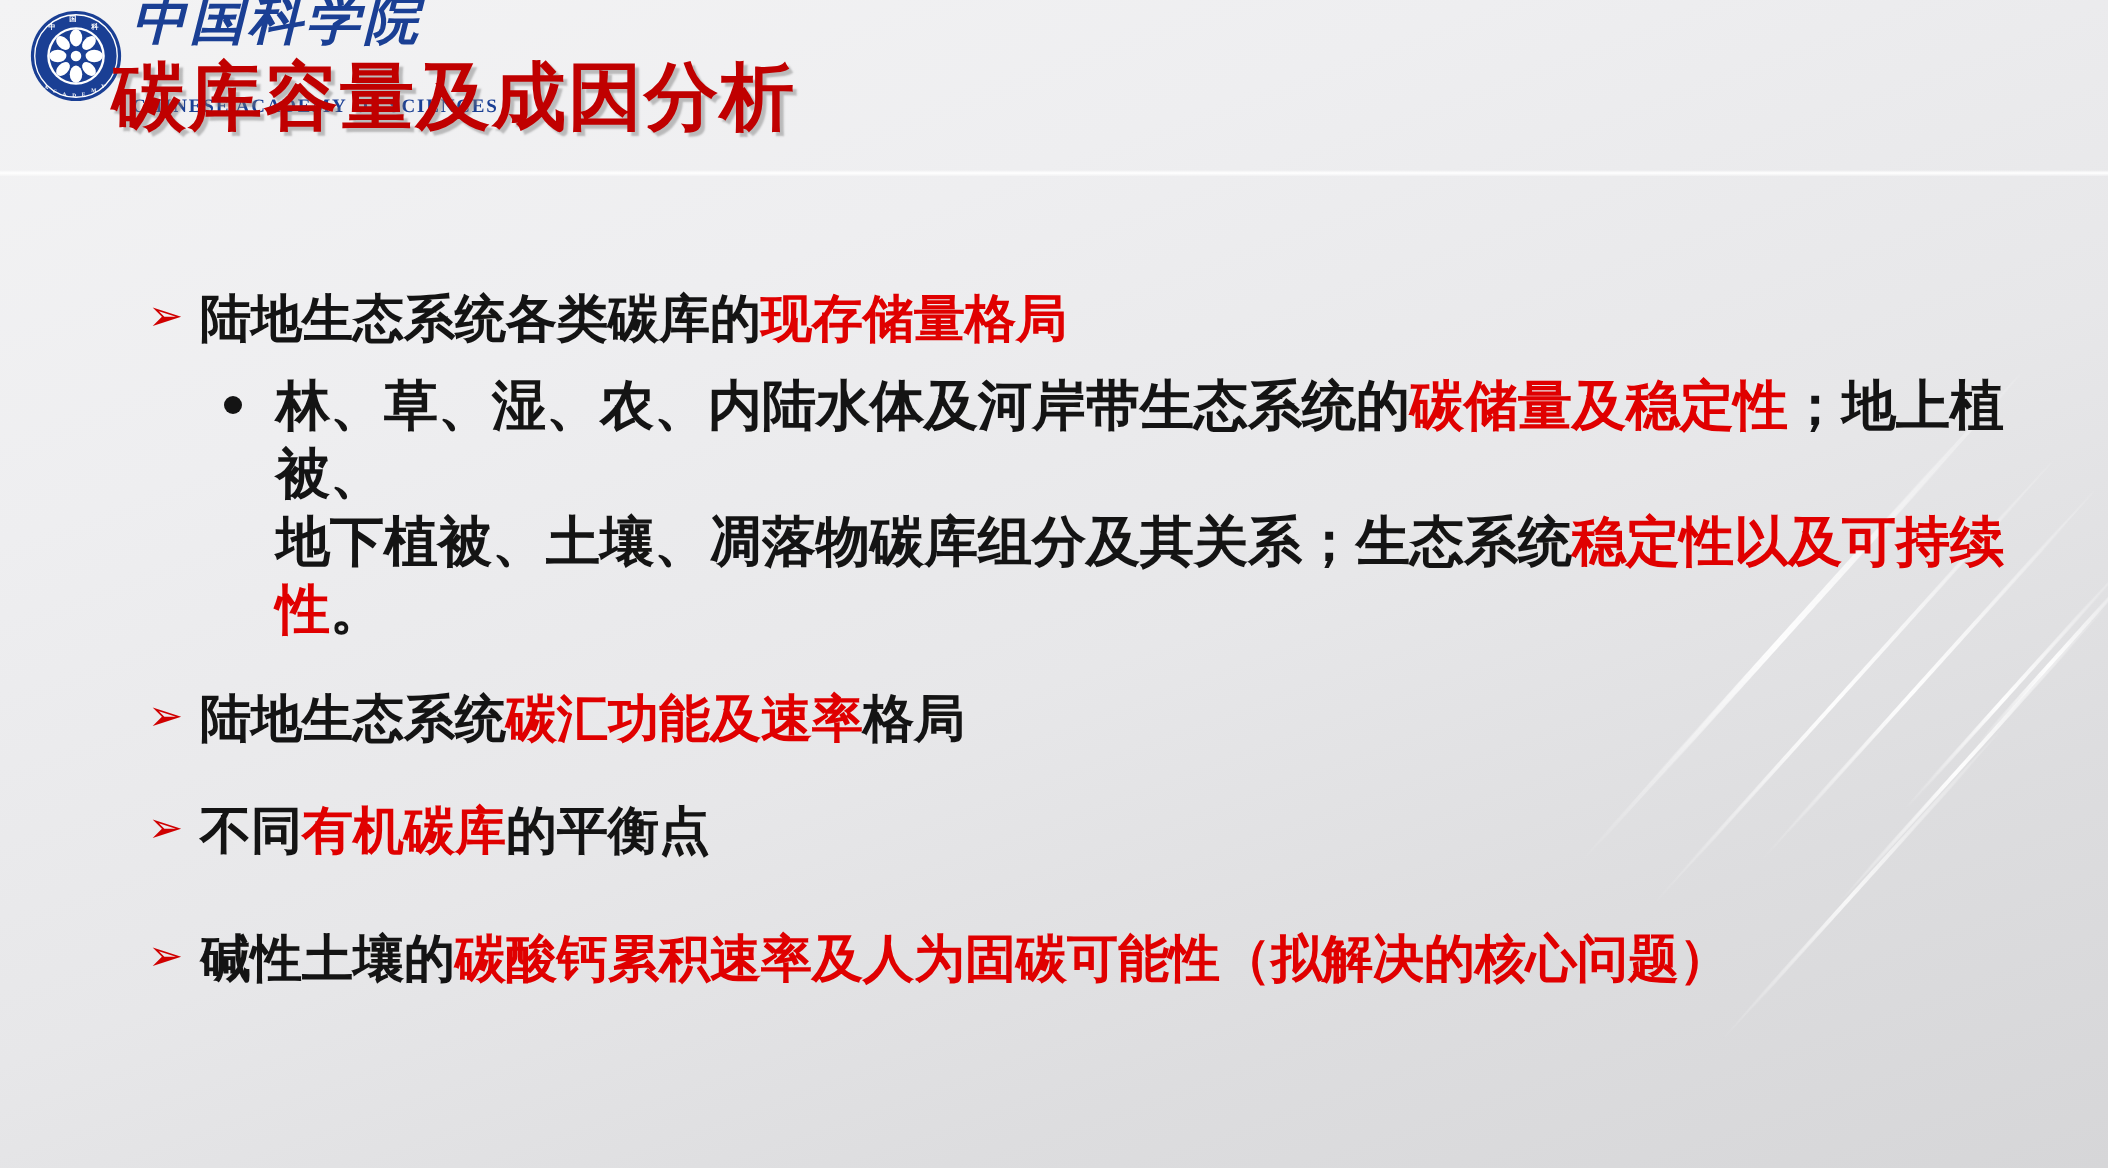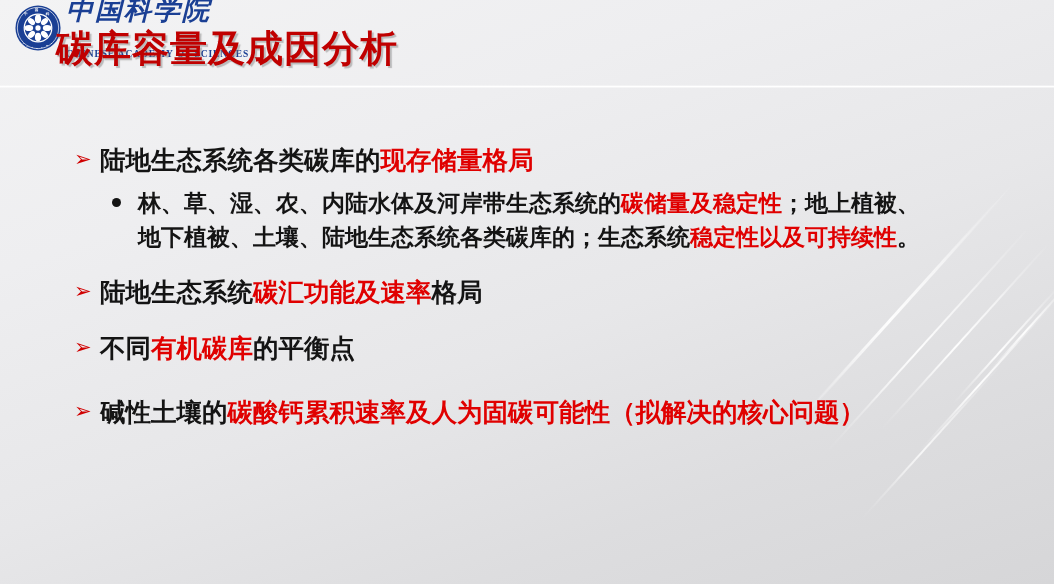--- a/index.html
+++ b/index.html
@@ -143,21 +143,21 @@
   }
   .lvl1 .lvl1-text { padding-left: 28px; }
 
   .lvl2 {
     position: relative;
     padding-left: 112px;
     margin-top: 6px;
     margin-bottom: 6px;
   }
   .lvl2-text {
-    font-size: 23px;
+    font-size: 27px;
     font-weight: 700;
     color: #141414;
     line-height: 34px;
     padding-left: 26px;
     max-width: 900px;
   }
   .dot-bullet {
     position: absolute;
     left: 112px;
     top: 12px;
@@ -234,21 +234,21 @@
   <div class="content">
     <div id="bullet-root">
         <div class="lvl1">
           <span class="arrow-bullet">➢</span>
           <div class="lvl1-text"><span class="blk">陆地生态系统各类碳库的</span><span class="red">现存储量格局</span></div>
         </div>
         <div class="lvl2">
           <span class="dot-bullet"></span>
           <div class="lvl2-text">
             <div><span class="blk">林、草、湿、农、内陆水体及河岸带生态系统的</span><span class="red">碳储量及稳定性</span><span class="blk">；地上植被、</span></div>
-            <div><span class="blk">地下植被、土壤、陆地生态系统各类碳库的；生态系统</span><span class="red">稳定性以及可持续性</span><span class="blk">。</span></div>
+            <div><span class="blk">地下植被、土壤、凋落物碳库组分及其关系；生态系统</span><span class="red">稳定性以及可持续性</span><span class="blk">。</span></div>
           </div>
         </div>
         <div class="gap-sm"></div>
         <div class="lvl1">
           <span class="arrow-bullet">➢</span>
           <div class="lvl1-text"><span class="blk">陆地生态系统</span><span class="red">碳汇功能及速率</span><span class="blk">格局</span></div>
         </div>
         <div class="gap-sm"></div>
         <div class="lvl1">
           <span class="arrow-bullet">➢</span>

